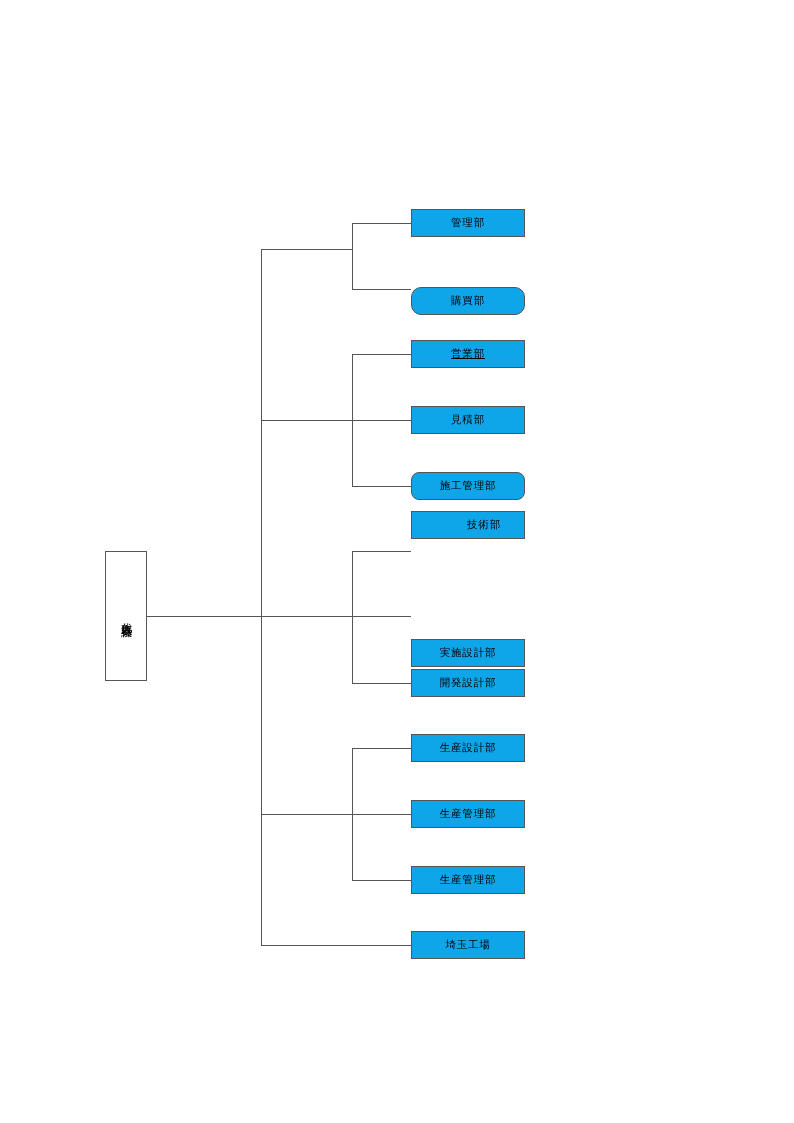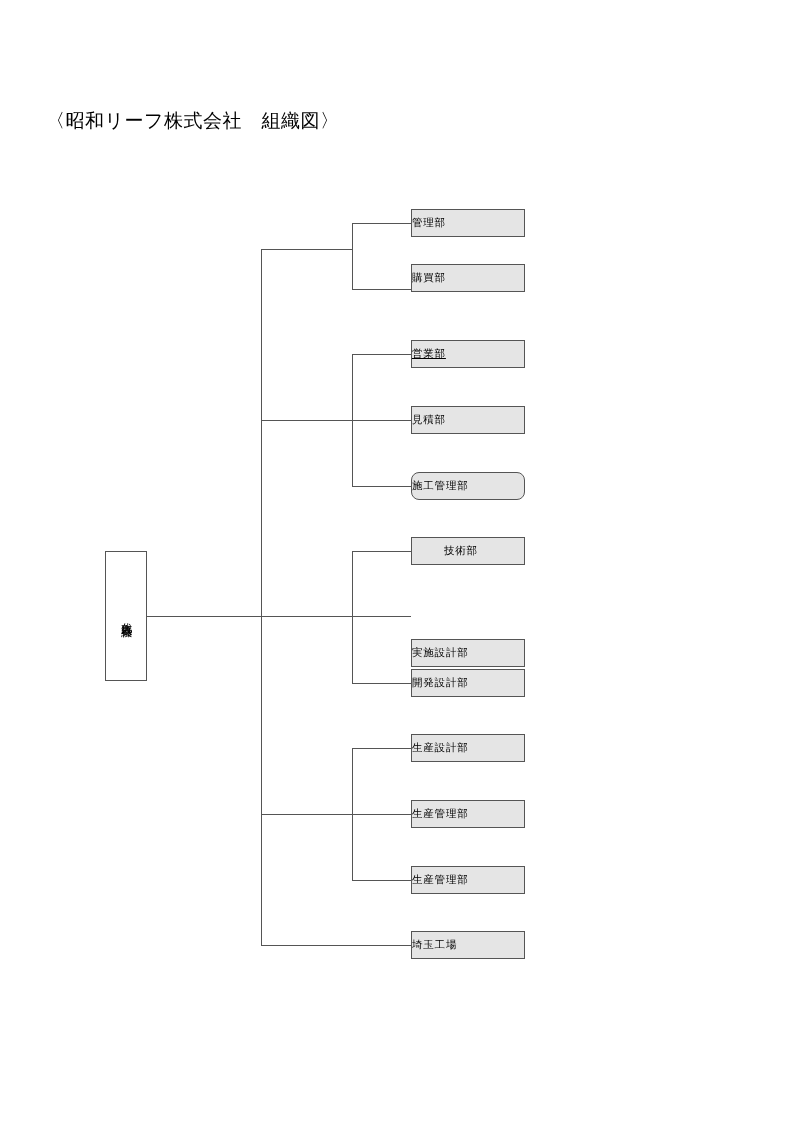--- a/index.html
+++ b/index.html
@@ -60,25 +60,25 @@
     color: #000000;
   }
 
   
   .dept-box {
     position: absolute;
     left: 411px;
     width: 114px;
     height: 28px;
     border: 1px solid #555555;
-    background: #e5e5e5;
+    background: #0ea5e9;
     box-sizing: border-box;
     display: flex;
     align-items: center;
-    justify-content: flex-start;
+    justify-content: center;
   }
   .dept-label {
     font-size: 10.5px;
     letter-spacing: 0.8px;
     white-space: nowrap;
     color: #000000;
   }
 
   
   .line-h {
@@ -90,21 +90,20 @@
     position: absolute;
     width: 1px;
     background: #555555;
   }
 </style>
 </head>
 <body>
 
 <div id="page">
 
-  <div id="chart-title">〈昭和リーフ株式会社　組織図〉</div>
 
   <div class="line-v" style="left:261px; top:249px; height:697px;"></div>
 
   <div class="line-h" style="left:147px; top:616px; width:264px;"></div>
 
   <div class="line-h" style="left:261px; top:249px; width:92px;"></div>
 
   <div class="line-v" style="left:352px; top:223px; height:67px;"></div>
 
   <div class="line-h" style="left:352px; top:223px; width:59px;"></div>
@@ -129,37 +128,37 @@
   <div class="line-h" style="left:261px; top:945px; width:150px;"></div>
 
   <div id="root-node">
     <div id="root-node-label">代表取締役</div>
   </div>
 
   <div class="dept-box" style="top:209px;">
     <span class="dept-label">管理部</span>
   </div>
 
-  <div class="dept-box" style="top:264px;">
+  <div class="dept-box" style="top:287px;border-radius:10px;">
     <span class="dept-label">購買部</span>
   </div>
 
   <div class="dept-box" style="top:340px;text-decoration:underline;">
     <span class="dept-label">営業部</span>
   </div>
 
   <div class="dept-box" style="top:406px;">
     <span class="dept-label">見積部</span>
   </div>
 
   <div class="dept-box" style="top:472px;border-radius:8px;">
     <span class="dept-label">施工管理部</span>
   </div>
 
-  <div class="dept-box" style="top:537px;padding-left:32px;">
+  <div class="dept-box" style="top:511px;padding-left:32px;">
     <span class="dept-label">技術部</span>
   </div>
 
   <div class="dept-box" style="top:603px;margin-top:36px;">
     <span class="dept-label">実施設計部</span>
   </div>
 
   <div class="dept-box" style="top:669px;">
     <span class="dept-label">開発設計部</span>
   </div>

